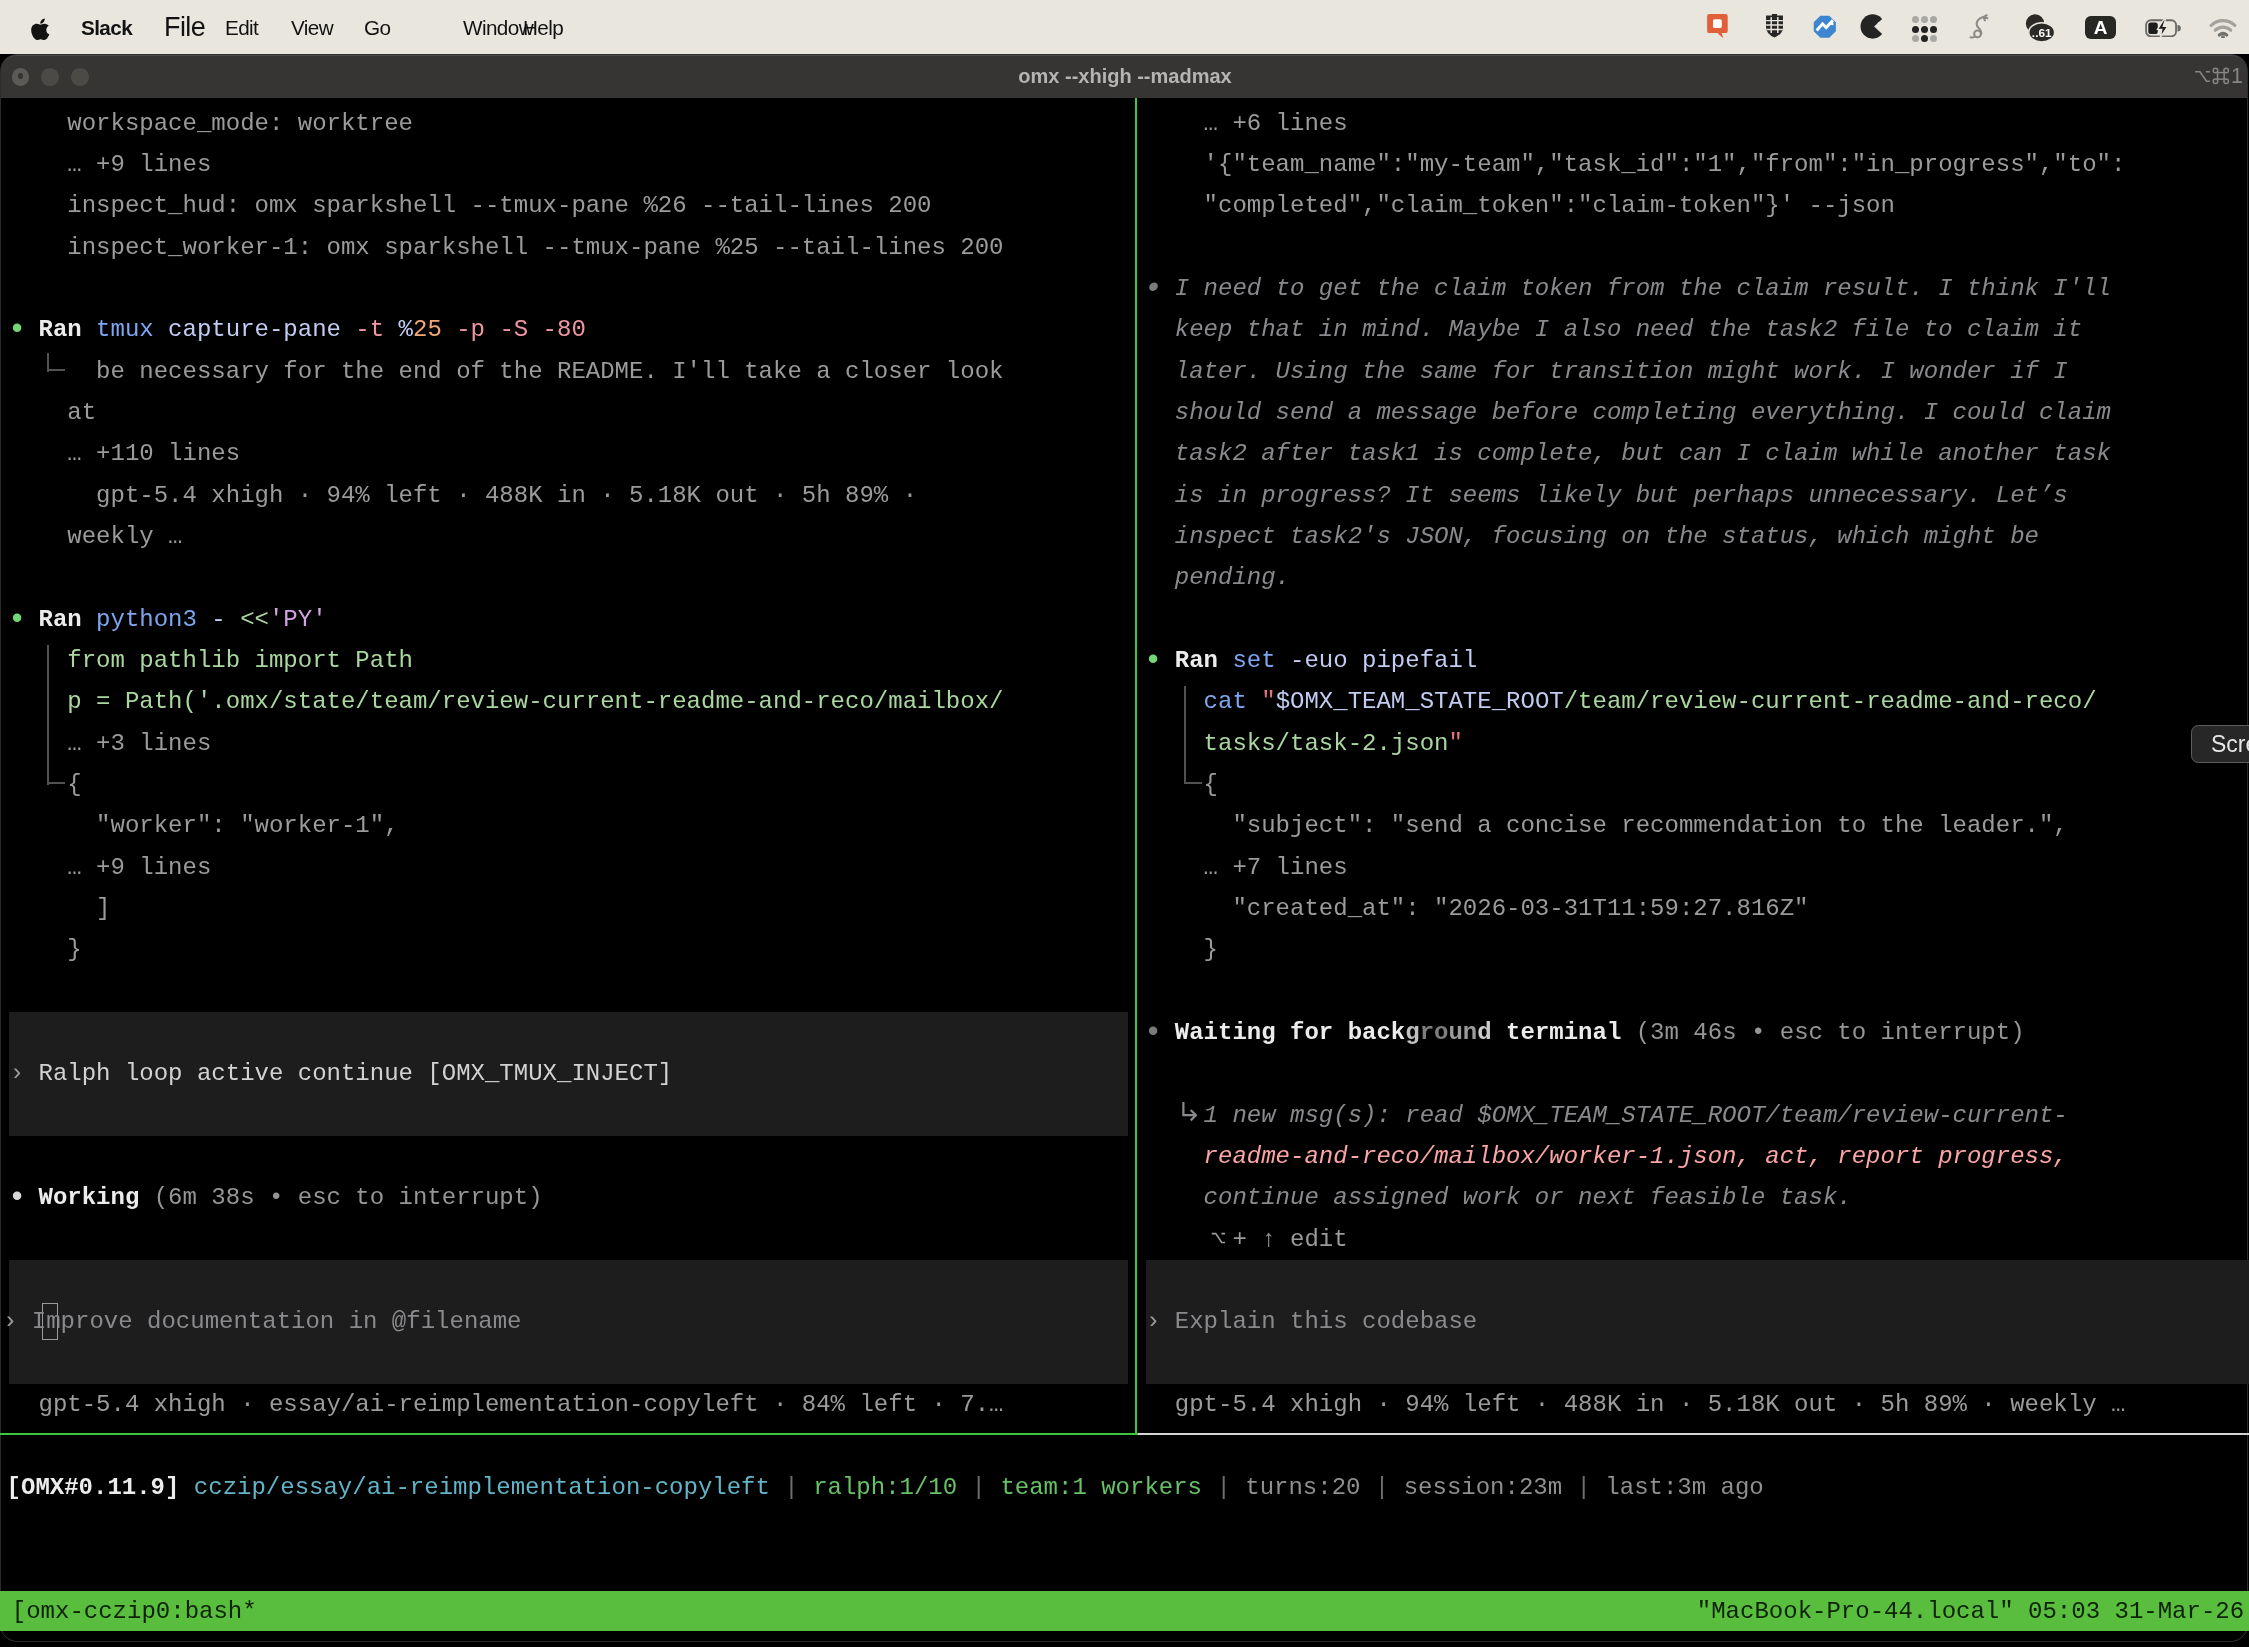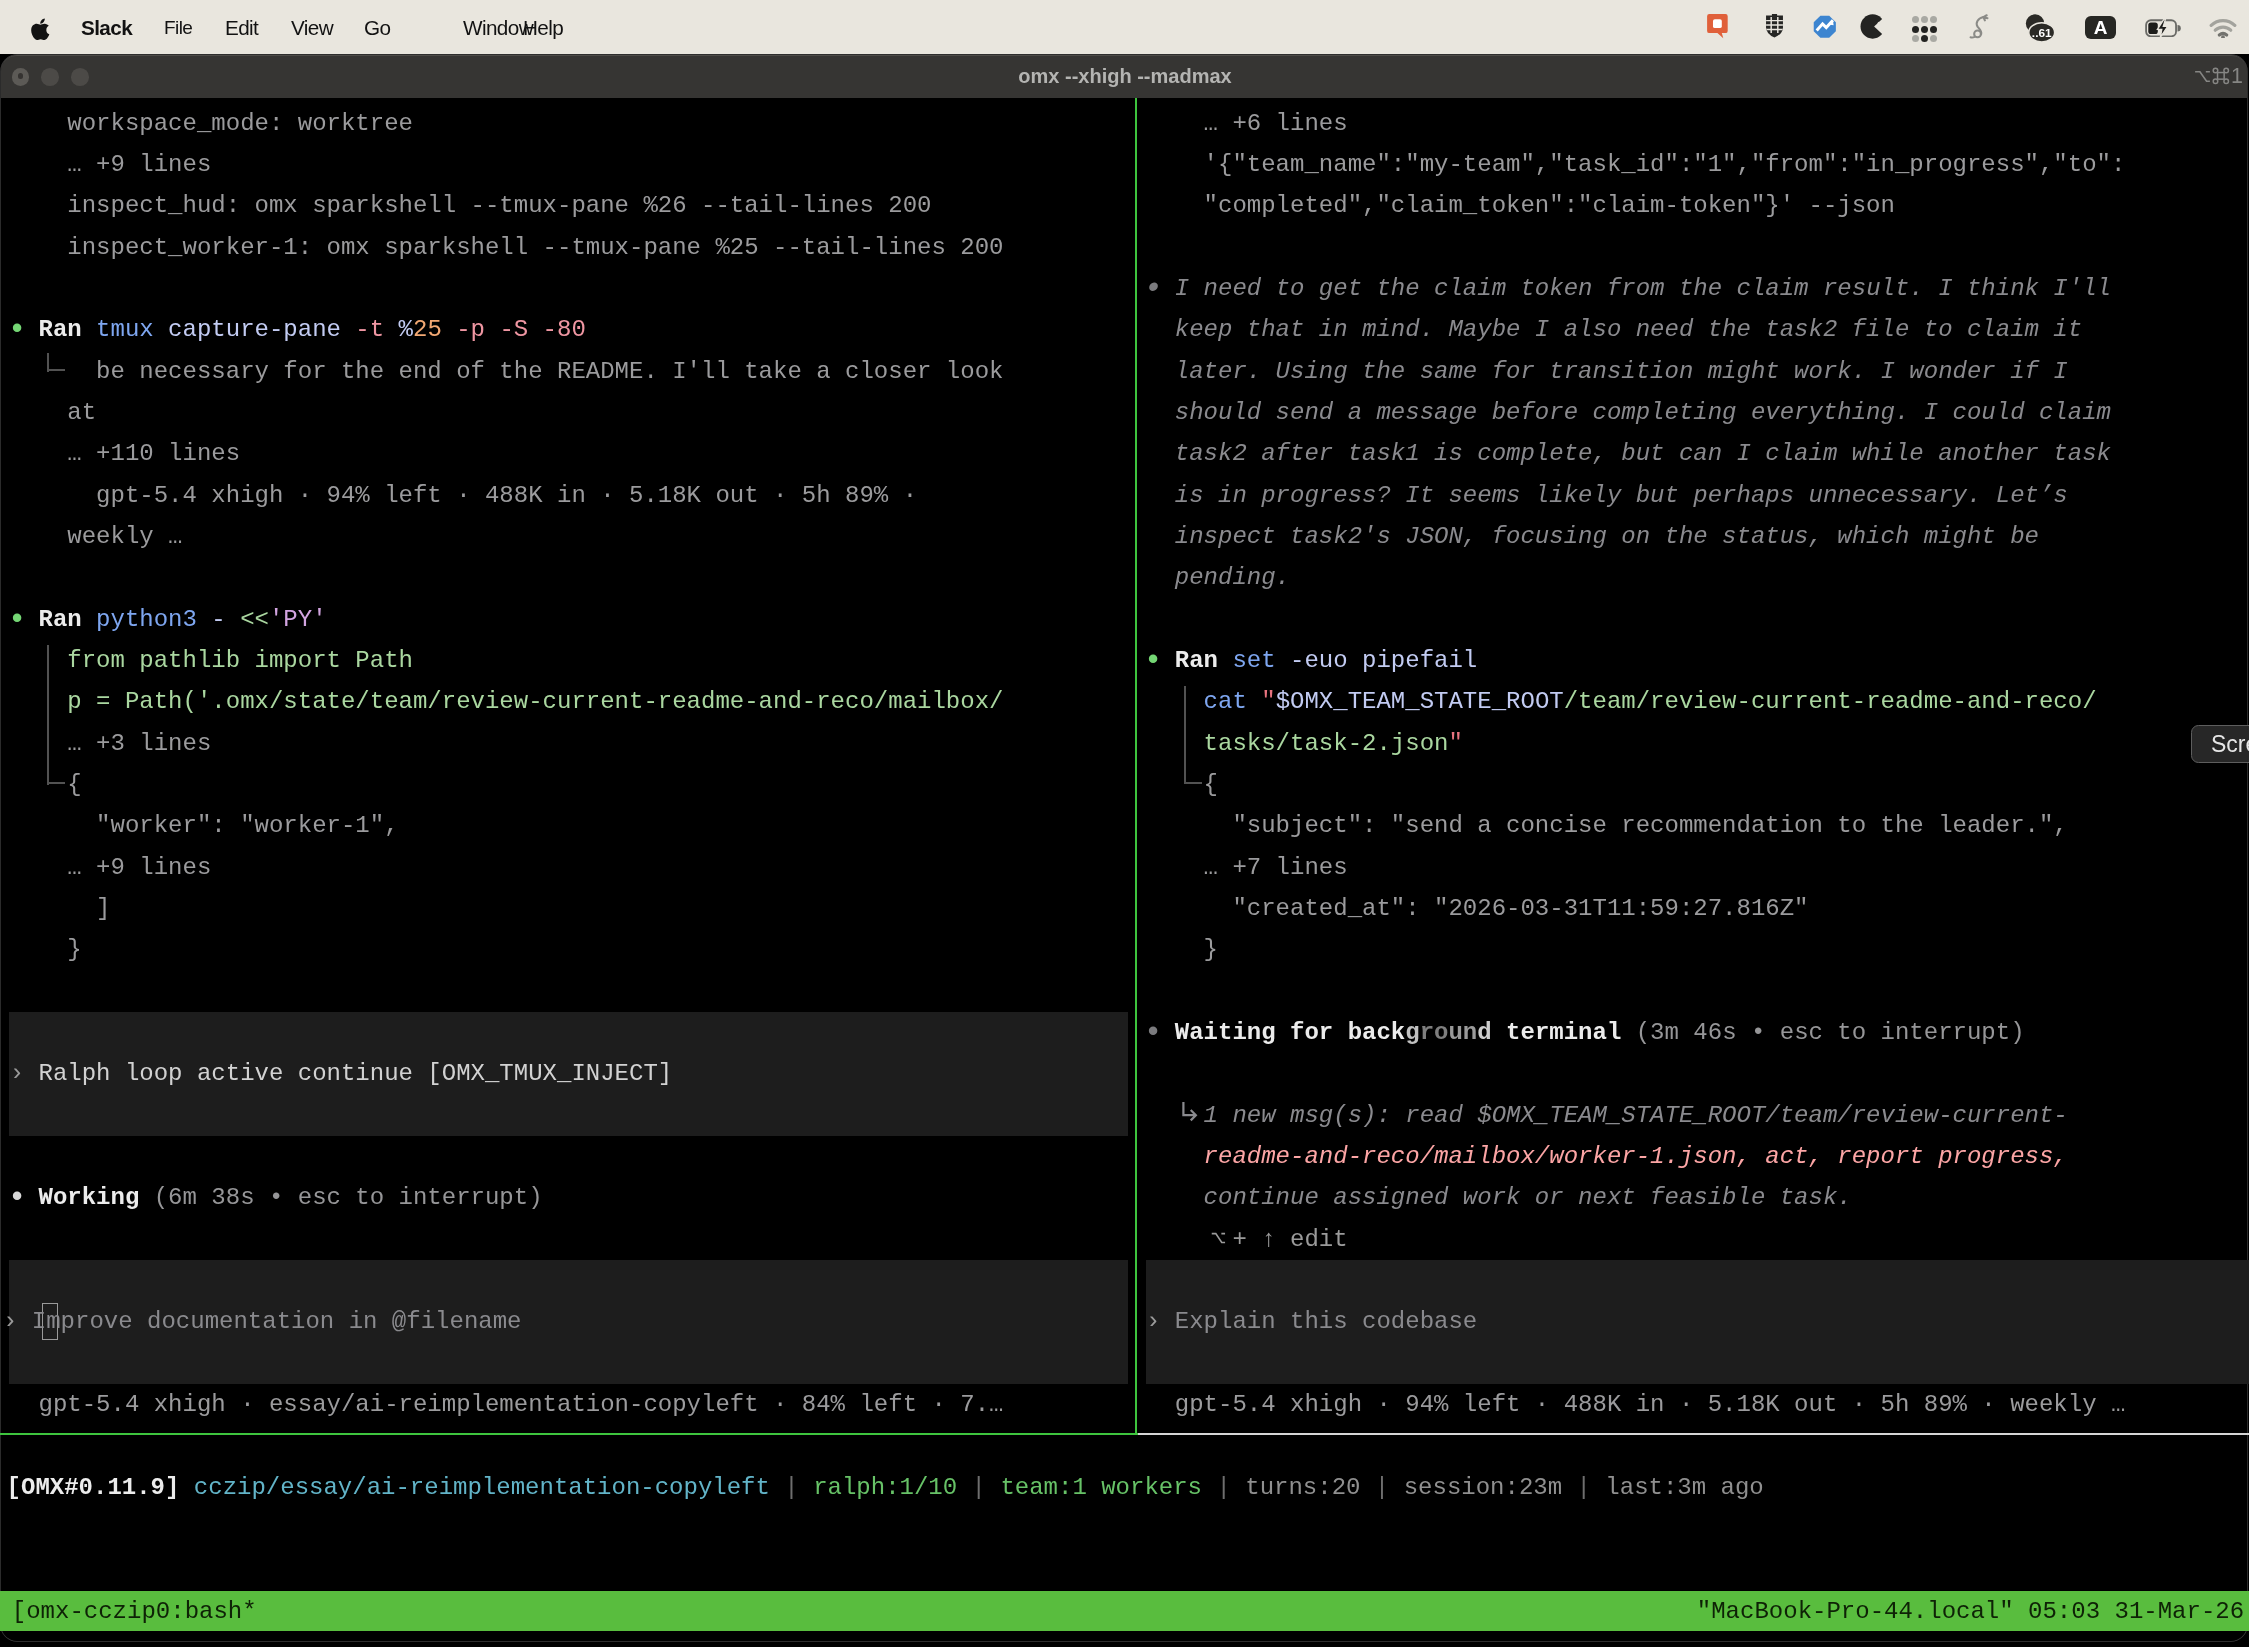--- a/index.html
+++ b/index.html
@@ -6,21 +6,21 @@
 .tr { position:absolute; font-family:"Liberation Mono",monospace; font-size:24px; line-height:41px; height:41px; white-space:pre; }
 .abs { position:absolute; }
 </style></head>
 <body>
 
 <div class="abs" style="left:0;top:0;width:2250px;height:54px;background:#e9e6de;"></div>
 <svg class="abs" style="left:31px;top:15.5px;" width="18.5" height="26.6" viewBox="0 0 384 512">
     <path fill="#131313" d="M318.7 268.7c-.2-36.7 16.4-64.4 50-84.8-18.8-26.9-47.2-41.7-84.7-44.6-35.5-2.7-74.3 20.7-88.5 20.7-15 0-49.4-19.7-76.4-19.7C63.3 141.2 4 184.8 4 273.5q0 39.3 14.4 81.2c12.8 36.7 59 126.7 107.2 125.2 25.2-.6 43-17.9 75.8-17.9 31.8 0 48.3 17.9 76.4 17.9 48.6-.7 90.4-82.5 102.6-119.3-65.2-30.7-61.7-90-61.7-91.9zm-56.6-164.2c27.3-32.4 24.8-61.9 24-72.5-24.1 1.4-52 16.4-67.9 34.9-17.5 19.8-27.8 44.3-25.6 71.9 26.1 2 49.9-11.4 69.5-34.3z"></path>
   </svg>
 <div class="abs" style="left:81px;top:0;height:54px;line-height:55px;color:#121212;font-family:'Liberation Sans',sans-serif;font-size:20.7px;letter-spacing:-0.6px;font-weight:bold;">Slack</div>
-<div class="abs" style="left:164px;top:0;height:60px;line-height:55px;color:#121212;font-family:'Liberation Sans',sans-serif;font-size:19px;letter-spacing:-0.6px;">File</div>
+<div class="abs" style="left:164px;top:0;height:60px;line-height:55px;color:#121212;font-family:'Liberation Sans',sans-serif;font-size:27px;letter-spacing:-0.6px;">File</div>
 <div class="abs" style="left:225px;top:0;height:54px;line-height:55px;color:#121212;font-family:'Liberation Sans',sans-serif;font-size:20.7px;letter-spacing:-0.6px;">Edit</div>
 <div class="abs" style="left:291px;top:0;height:54px;line-height:55px;color:#121212;font-family:'Liberation Sans',sans-serif;font-size:20.7px;letter-spacing:-0.6px;">View</div>
 <div class="abs" style="left:364px;top:0;height:54px;line-height:55px;color:#121212;font-family:'Liberation Sans',sans-serif;font-size:20.7px;letter-spacing:-0.6px;">Go</div>
 <div class="abs" style="left:421px;top:0;height:54px;line-height:55px;color:#121212;font-family:'Liberation Sans',sans-serif;font-size:20.7px;letter-spacing:-0.6px;margin-left:42px;">Window</div>
 <div class="abs" style="left:523px;top:0;height:54px;line-height:55px;color:#121212;font-family:'Liberation Sans',sans-serif;font-size:20.7px;letter-spacing:-0.6px;">Help</div>
 <svg class="abs" style="left:1707px;top:14px;" width="23" height="25" viewBox="0 0 31 34">
 <path fill="#e0603a" d="M3 0 h22 a3 3 0 0 1 3 3 v20 a3 3 0 0 1 -3 3 h-5 l2 7 l-8 -7 h-11 a3 3 0 0 1 -3 -3 v-20 a3 3 0 0 1 3 -3 z"></path>
 <rect x="8" y="7" width="12" height="12" rx="2.5" fill="#fff"></rect>
   </svg>
 <svg class="abs" style="left:1763px;top:14px;" width="23" height="25" viewBox="0 0 31 34">

